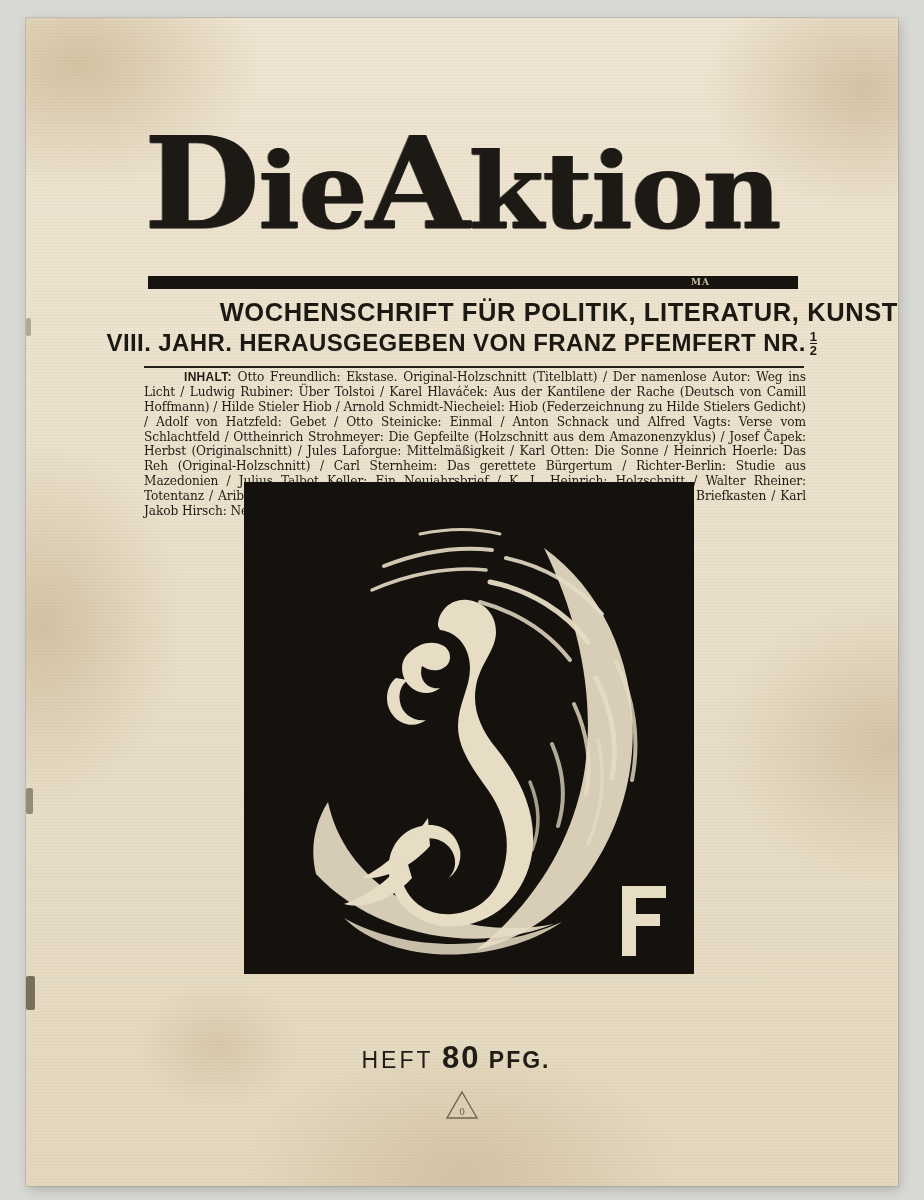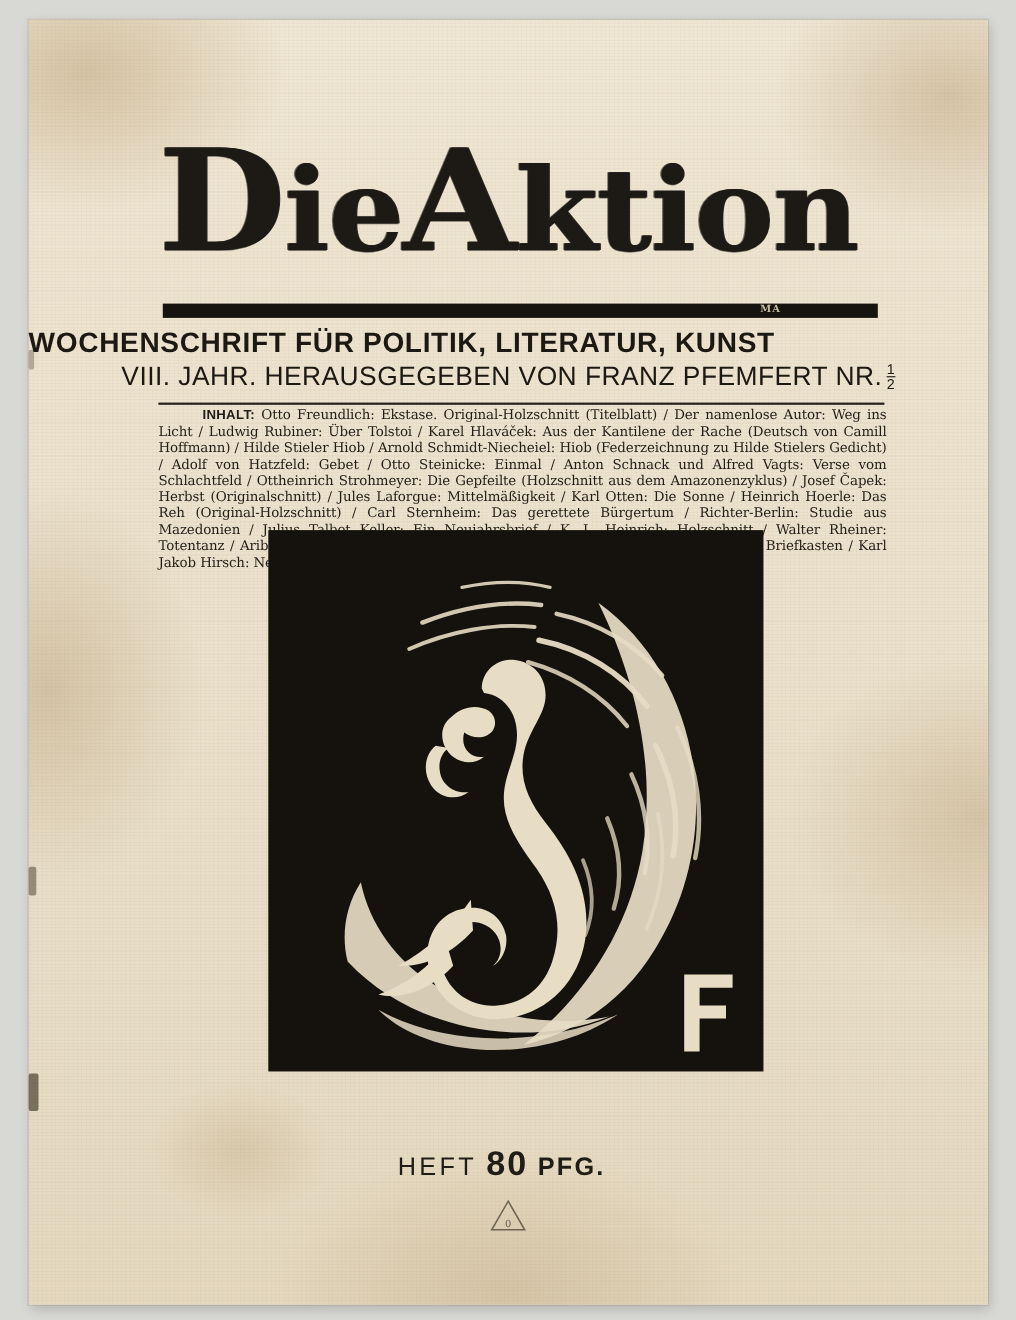--- a/index.html
+++ b/index.html
@@ -92,35 +92,35 @@
     font-weight: 700;
     color: #c9bda3;
     letter-spacing: 1px;
     font-family: "DejaVu Serif", serif;
   }
 
   #subtitle-line {
     position: absolute;
     left: 0; right: 0;
     top: 280px;
-    text-align: left;
+    text-align: right;
     font-family: "Liberation Sans", sans-serif;
     font-weight: 700;
     font-size: 25.5px;
     letter-spacing: 0.6px;
     color: #1c1812;
   }
 
   #issue-line {
     position: absolute;
     left: 0; right: 0;
     top: 311px;
     text-align: center;
     font-family: "Liberation Sans", sans-serif;
-    font-weight: 400;
+    font-weight: 700;
     font-size: 24px;
     letter-spacing: 0.4px;
     color: #1c1812;
     white-space: nowrap;
   }
   #issue-number-frac {
     display: inline-block;
     vertical-align: middle;
     font-size: 13px;
     line-height: 1.02;

